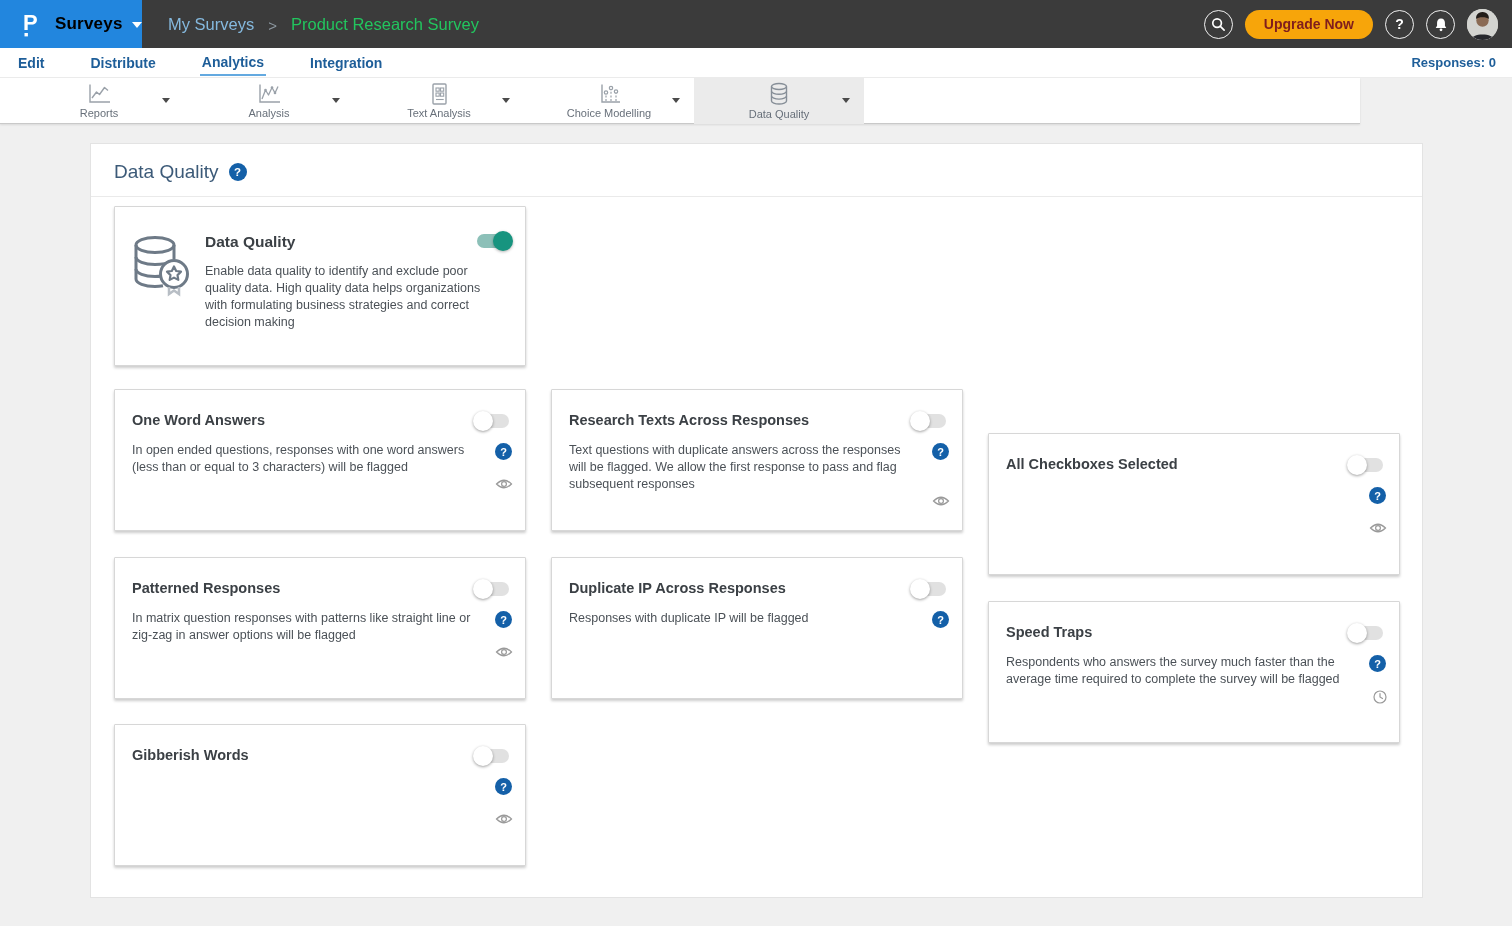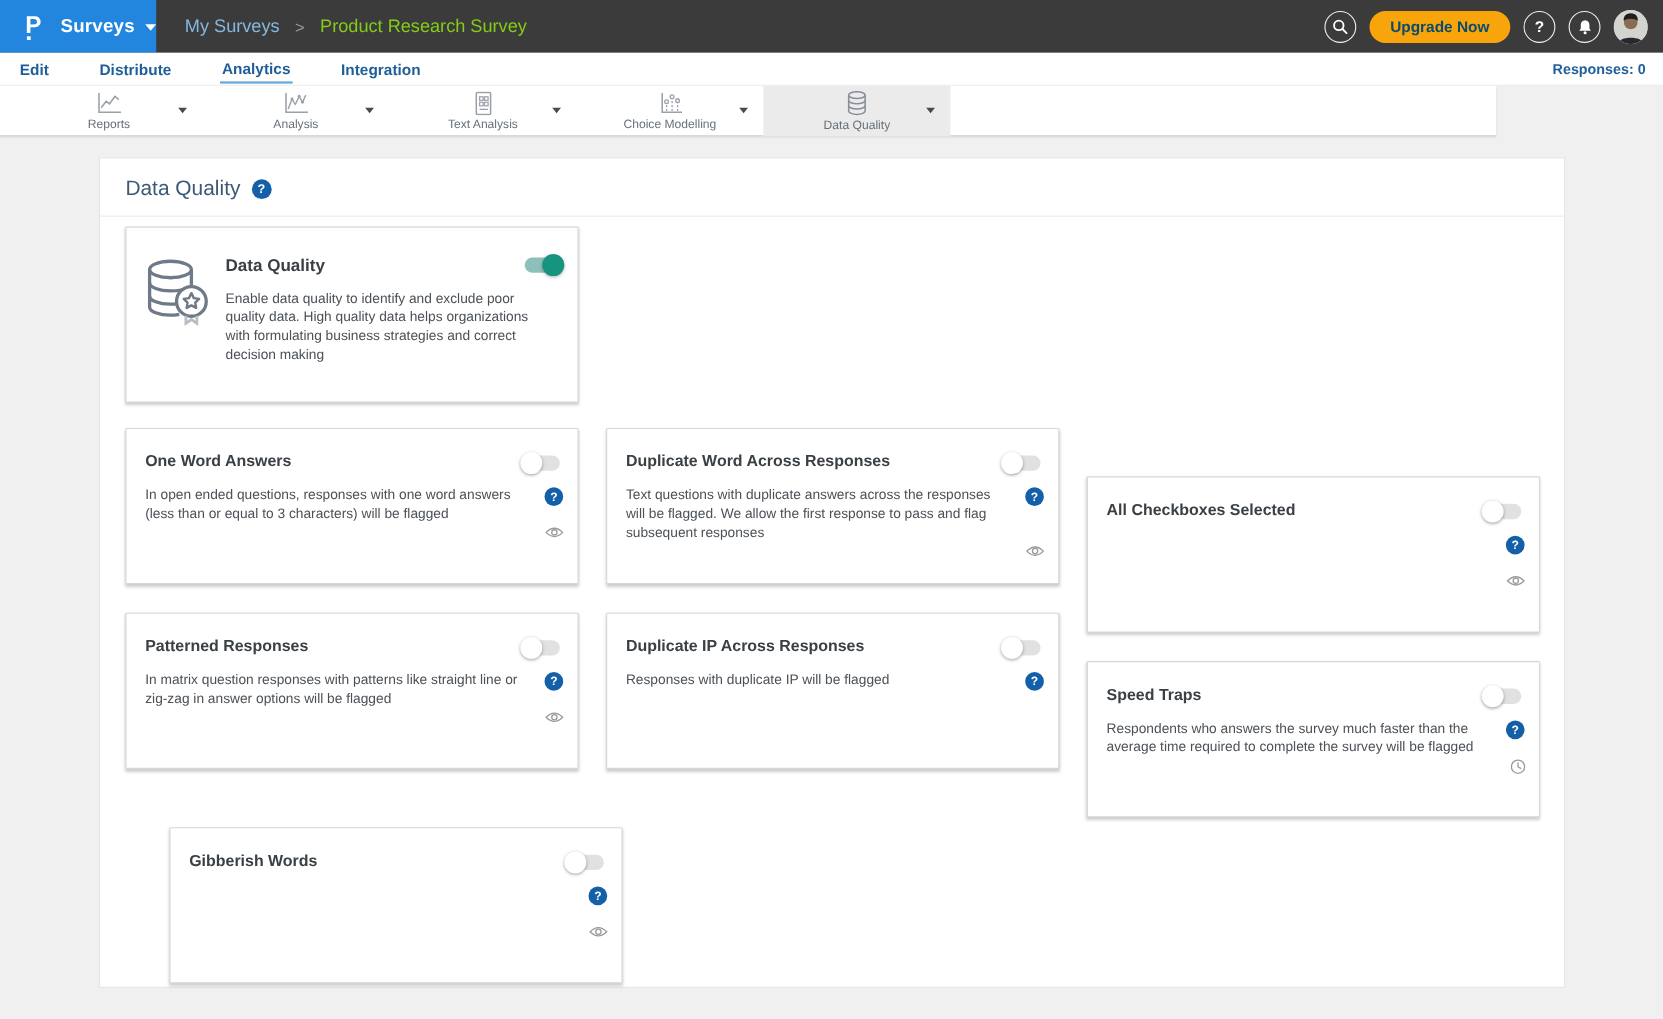--- a/index.html
+++ b/index.html
@@ -2,29 +2,29 @@
 <html><head>
 <meta charset="utf-8">
 <style>
   * { margin:0; padding:0; box-sizing:border-box; }
   html,body { width:1512px; height:926px; overflow:hidden; background:#f0f0f0;
     font-family:"Liberation Sans","DejaVu Sans",sans-serif; }
 
   
   .topbar { position:absolute; top:0; left:0; width:1512px; height:48px; background:#3b3b3b; display:flex; align-items:center; }
   .brand { width:142px; height:48px; background:#2286de; display:flex; align-items:center; padding-left:20px; gap:9px; flex:0 0 auto; cursor:pointer; }
-  .brand .app-label { color:#ffffff; font-size:17px; font-weight:700; letter-spacing:.2px; }
+  .brand .app-label { color:#000000; font-size:17px; font-weight:700; letter-spacing:.2px; }
   .caret-white { width:0; height:0; border-left:5px solid transparent; border-right:5px solid transparent; border-top:6px solid #fff; margin-top:2px; }
   .crumbs { display:flex; align-items:flex-end; gap:14px; margin-left:26px; font-size:16.5px; }
   .crumb-parent { color:#85b9de; cursor:pointer; }
   .crumb-sep { color:#8d98a1; font-size:15px; }
-  .crumb-current { color:#84cc16; }
+  .crumb-current { color:#22c55e; }
   .top-right { margin-left:auto; display:flex; align-items:center; gap:12px; padding-right:14px; }
   .circle-btn { width:29px; height:29px; border:1.6px solid rgba(255,255,255,.92); border-radius:50%; display:flex; align-items:center; justify-content:center; color:#fff; font-weight:700; font-size:14px; cursor:pointer; }
-  .upgrade-btn { background:#f7a50a; color:#0c4a6e; font-weight:700; font-size:14px; border:none; border-radius:15px; height:29px; padding:0 19px; cursor:pointer; }
+  .upgrade-btn { background:#f7a50a; color:#7f1d1d; font-weight:700; font-size:14px; border:none; border-radius:15px; height:29px; padding:0 19px; cursor:pointer; }
   .avatar { width:31px; height:31px; border-radius:50%; overflow:hidden; background:#cfd0cc; cursor:pointer; }
 
   
   .navrow { position:absolute; top:48px; left:0; width:1512px; height:30px; background:#fff; display:flex; align-items:center; padding:0 16px; border-bottom:1px solid #ececec; }
   .nav-item { font-size:14px; font-weight:600; color:#1e5e99; margin-right:42px; padding:5px 2px 4px; cursor:pointer; }
   .nav-item.active { border-bottom:2px solid #63a9e0; }
   .responses { margin-left:auto; font-size:13px; font-weight:600; color:#1e5e99; }
 
   
   .toolbar { position:absolute; top:78px; left:0; width:1360px; height:46px; background:#fff; border-bottom:1px solid #c9c9c9; box-shadow:0 1px 2px rgba(0,0,0,.10); }
@@ -48,21 +48,21 @@
   .row-icon { position:absolute; right:12px; top:88px; cursor:pointer; }
 
   .master { left:23px; top:62px; height:160px; }
   .master h3 { left:90px; top:26px; font-size:15.5px; }
   .master .desc { left:90px; top:56px; width:285px; }
   .master .db-art { position:absolute; left:15px; top:26px; }
   .master .toggle { top:27px; right:14px; }
 
   .c-r1 { top:245px; height:142px; }
   .c-r2 { top:413px; height:142px; }
-  .c-r3 { top:608px; height:142px;margin-left:40px; }
+  .c-r3 { top:580px; height:142px; }
   .col1 { left:23px;padding-left:28px; } .col2 { left:460px; } .col3 { left:897px;margin-top:44px; }
 
   
   .toggle { position:absolute; top:24px; right:16px; width:34px; height:14px; border-radius:7px; background:#e1e1e1; cursor:pointer; }
   .toggle .knob { position:absolute; top:-3px; left:-2px; width:20px; height:20px; border-radius:50%; background:#fff; box-shadow:0 1px 3px rgba(0,0,0,.38); }
   .toggle.on { background:#8cc0b8; }
   .toggle.on .knob { left:auto; right:-2px; background:#17947f; box-shadow:0 1px 3px rgba(0,0,0,.30); }
 </style>
 </head>
 <body>
@@ -211,21 +211,21 @@
       </div>
     <p class="desc">In open ended questions, responses with one word answers (less than or equal to 3 characters) will be flagged</p>
     <span class="q-badge">?</span>
     <svg class="row-icon" width="18" height="12" viewBox="0 0 18 12">
       <path d="M1.5 6 Q9 -1.5 16.5 6 Q9 13.5 1.5 6 Z" fill="none" stroke="#9a9a9a" stroke-width="1.2"></path>
       <circle cx="9" cy="6" r="2.4" fill="none" stroke="#9a9a9a" stroke-width="1.2"></circle>
     </svg>
   </div>
 
   <div class="card c-r1 col2">
-    <h3>Duplicate Word Across Responses</h3>
+    <h3>Research Texts Across Responses</h3>
     <div class="toggle">
         <div class="knob"></div>
       </div>
     <p class="desc">Text questions with duplicate answers across the responses will be flagged. We allow the first response to pass and flag subsequent responses</p>
     <span class="q-badge">?</span>
     <svg class="row-icon" style="top:105px" width="18" height="12" viewBox="0 0 18 12">
       <path d="M1.5 6 Q9 -1.5 16.5 6 Q9 13.5 1.5 6 Z" fill="none" stroke="#9a9a9a" stroke-width="1.2"></path>
       <circle cx="9" cy="6" r="2.4" fill="none" stroke="#9a9a9a" stroke-width="1.2"></circle>
     </svg>
   </div>

